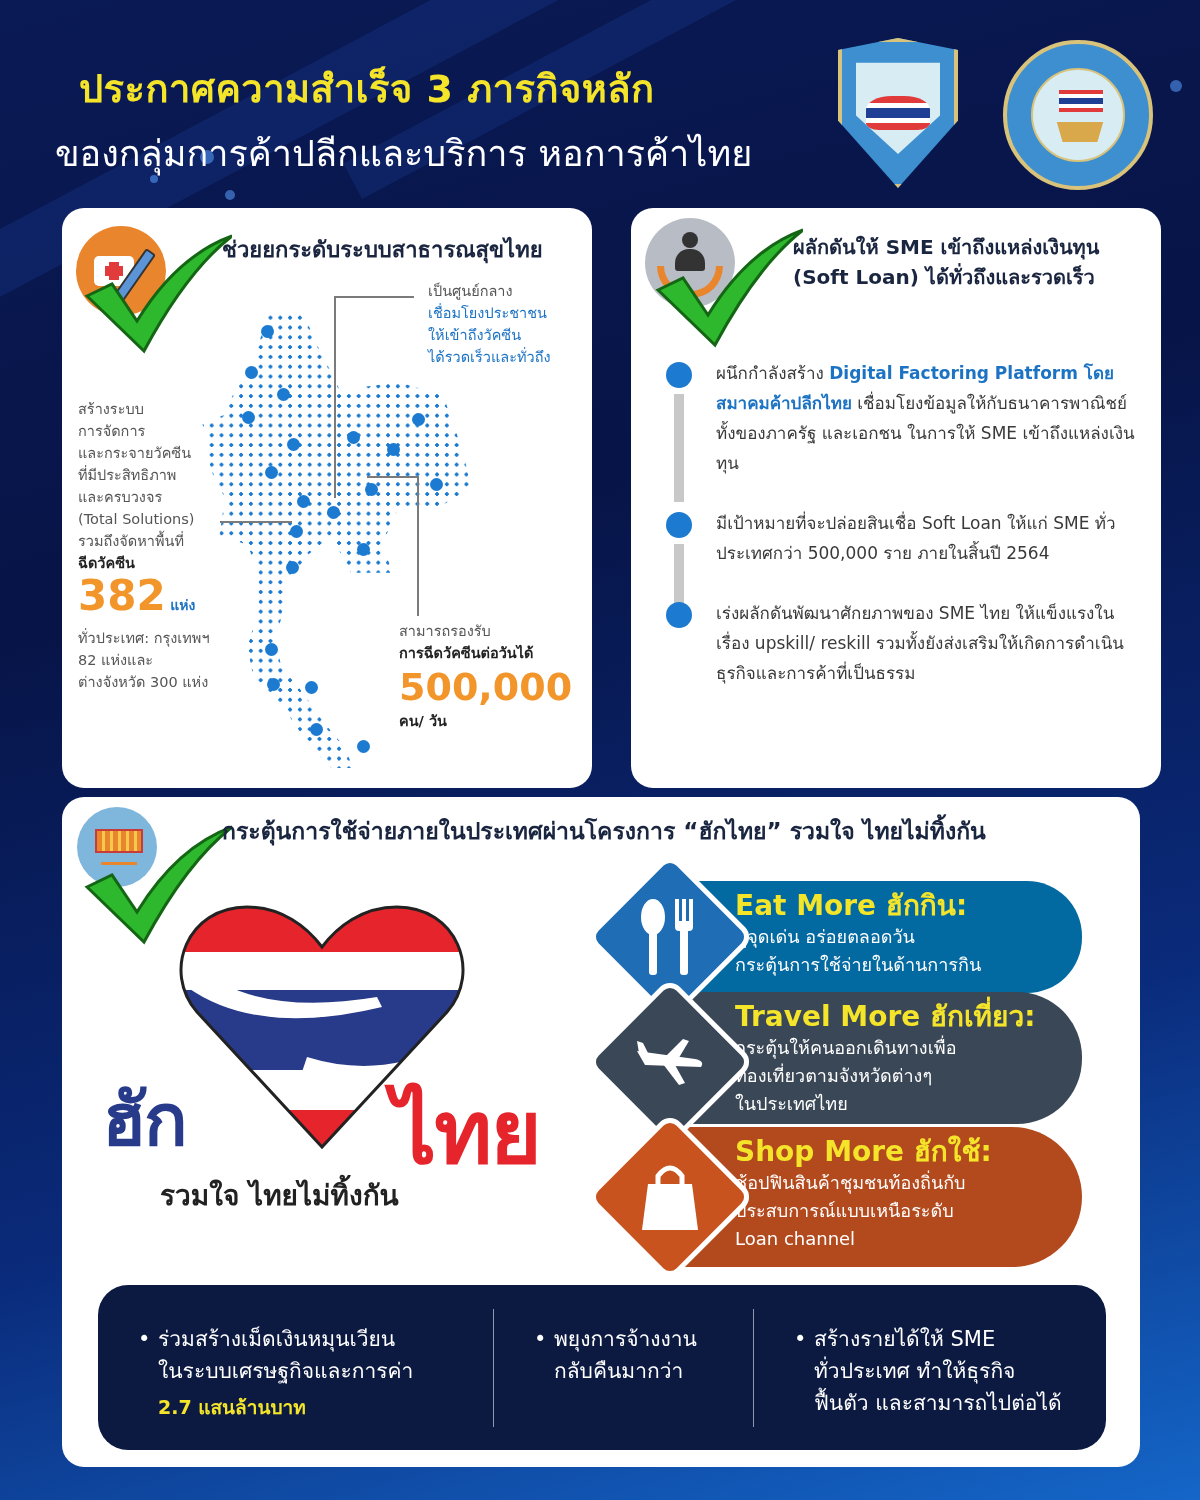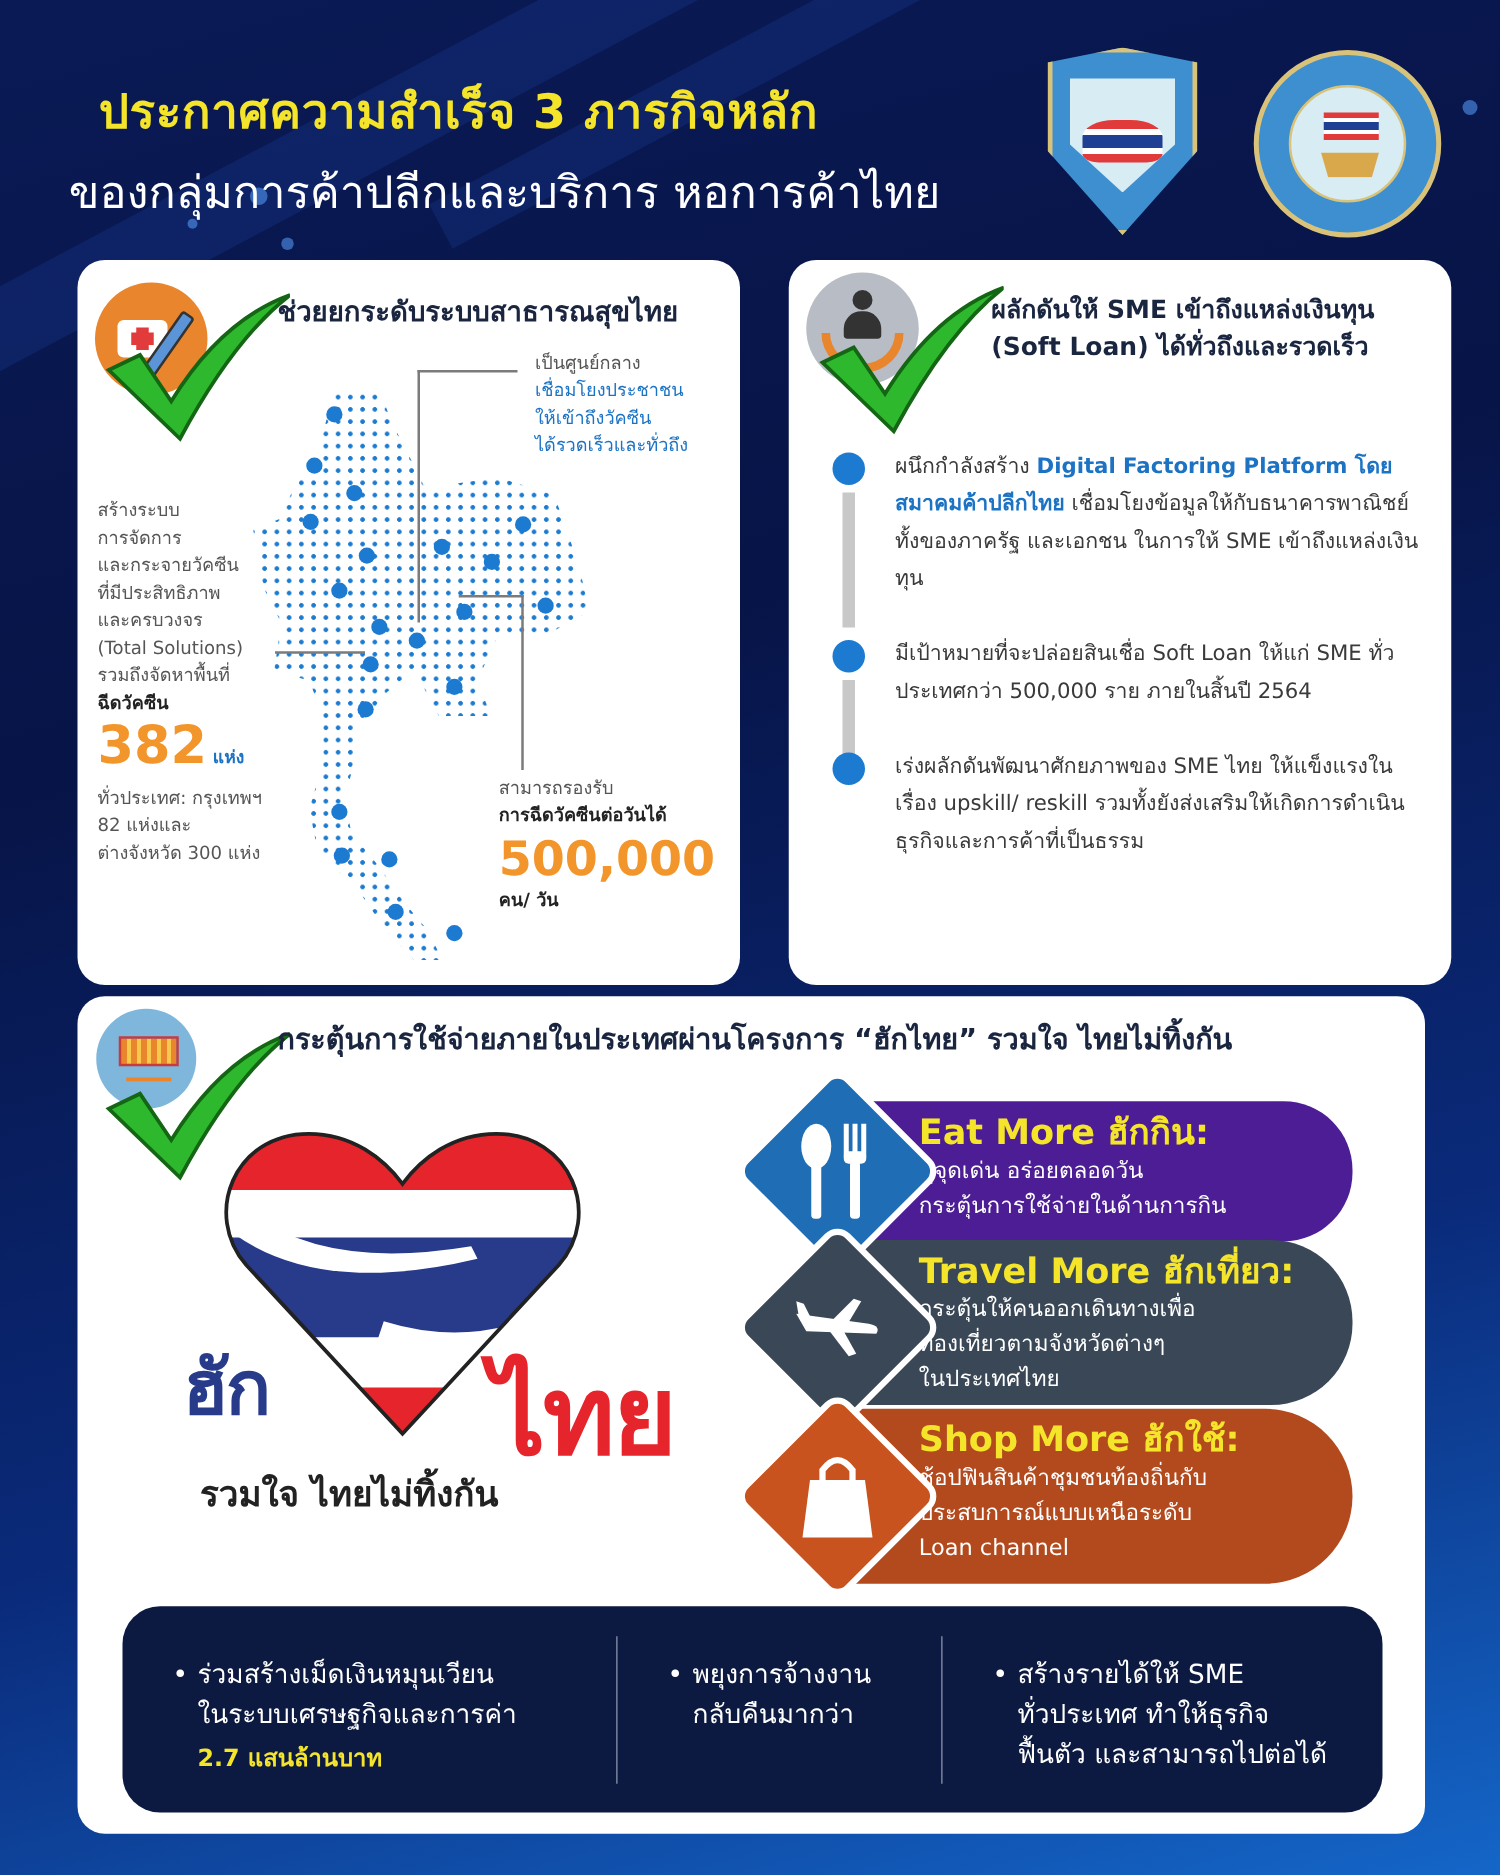--- a/index.html
+++ b/index.html
@@ -80,26 +80,26 @@
   .tl-strong { color: #1c73c4; font-weight: bold; }
 
   
   .spend-icon { left: 15px; top: 10px; width: 80px; height: 80px; background: #7fb6dc; }
   .cart { position:absolute; left: 18px; top: 22px; width: 48px; height: 24px; background: repeating-linear-gradient(90deg, #e9852d 0 5px, #f6c94c 5px 8px); border: 2px solid #c73b3b; }
   .cart-wheels { position:absolute; left: 24px; top: 52px; width: 36px; height: 6px; border-bottom: 3px solid #e9852d; }
   .spend-title { left: 160px; top: 16px; font-size: 23px; color: #1a2540; }
 
   .heart-logo { position: absolute; left: 40px; top: 100px; width: 480px; height: 310px; }
   .heart-svg { position: absolute; left: 75px; top: 0; }
-  .hak-text { position: absolute; left: 0; top: 165px; font-size: 60px; font-weight: bold; color: #283b8a; letter-spacing: -2px; margin-left: 44px; }
+  .hak-text { position: absolute; left: 0; top: 165px; font-size: 72px; font-weight: bold; color: #283b8a; letter-spacing: -2px; }
   .thai-text { position: absolute; left: 290px; top: 165px; font-size: 88px; font-weight: bold; color: #e5252b; letter-spacing: -2px; }
   .slogan { position: absolute; left: 58px; top: 276px; font-size: 28px; font-weight: bold; color: #222; }
 
   .pill { position: absolute; left: 605px; width: 415px; border-radius: 0 60px 60px 0; padding-left: 68px; }
-  .pill-eat { top: 84px; height: 112px; background: #4c1d95; border-radius: 0 55px 55px 0; }
+  .pill-eat { top: 84px; height: 112px; background: #0369a1; border-radius: 0 55px 55px 0; }
   .pill-travel { top: 195px; height: 132px; background: #3a4756; border-radius: 0 65px 65px 0; }
   .pill-shop { top: 330px; height: 140px; background: #b34a1e; border-radius: 0 70px 70px 0; }
   .pill-head { color: #f5e52a; font-weight: bold; font-size: 28px; margin-top: 8px; line-height: 34px; }
   .pill-body { color: #ffffff; font-size: 18px; line-height: 28px; }
 
   .diamond { position: absolute; left: 548px; width: 120px; height: 120px; transform: rotate(45deg); border-radius: 14px; border: 5px solid #ffffff; }
   .d-eat { top: 80px; background: #1e6db5; }
   .d-travel { top: 205px; background: #3a4756; }
   .d-shop { top: 340px; background: #c8531f; }
   .d-glyph { position: absolute; left: 548px; width: 120px; height: 120px; display: flex; align-items: center; justify-content: center; color: #fff; font-size: 58px; }

